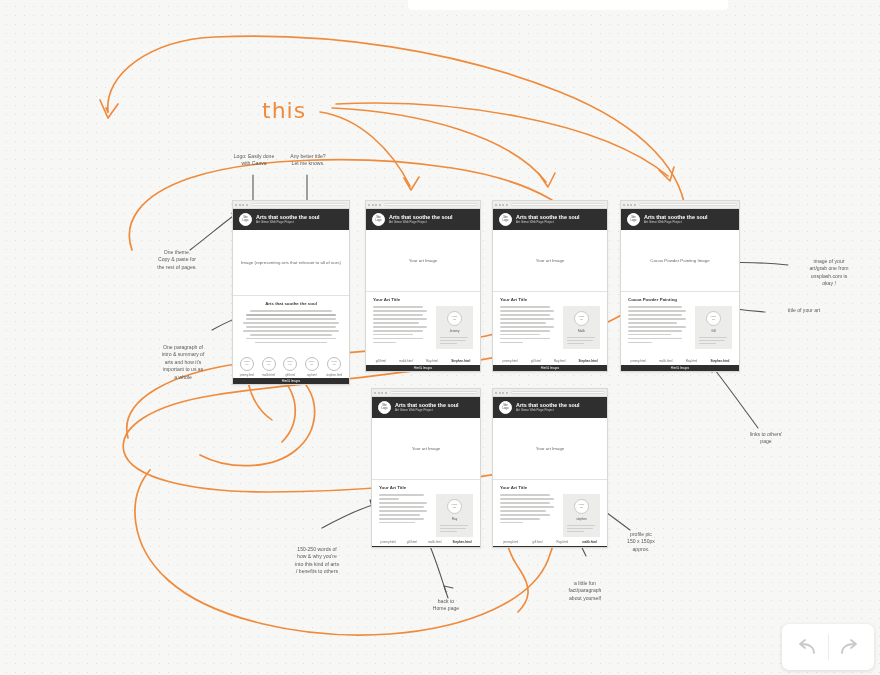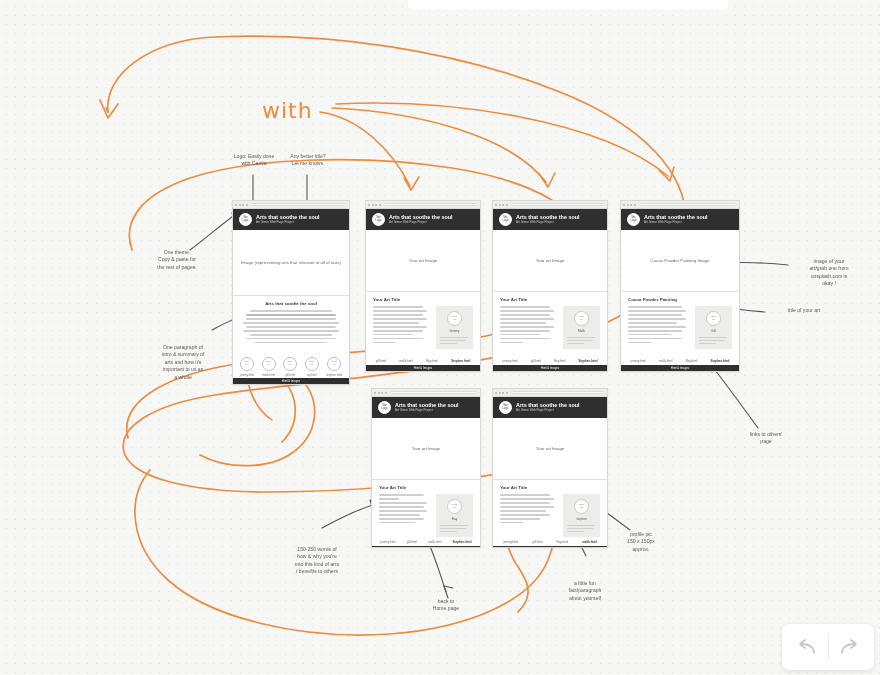--- a/index.html
+++ b/index.html
@@ -219,21 +219,21 @@
     <path d="M448,598 L444,586 L453,588"></path>
 
     <path d="M630,530 C614,518 600,508 590,500"></path>
     <path d="M584,496 L594,503 L588,510"></path>
 
     <path d="M586,556 C578,540 572,526 568,514"></path>
     <path d="M566,508 L571,519 L562,521"></path>
   </g>
 </svg>
 
-<div class="hand" style="left:262px; top:98px;">with</div>
+<div class="hand" style="left:262px; top:98px;">this</div>
 
 <div class="win" style="left:232px; top:200px; width:118px; height:185px;">
 
   <div class="chrome">
     <span class="cdot"></span>
     <span class="cdot"></span>
     <span class="cdot"></span>
     <span class="cdot"></span>
     <span class="cbar"></span>
   </div>

